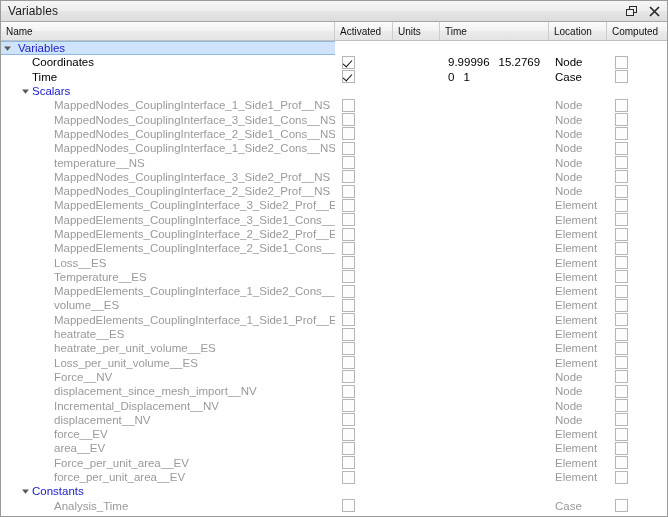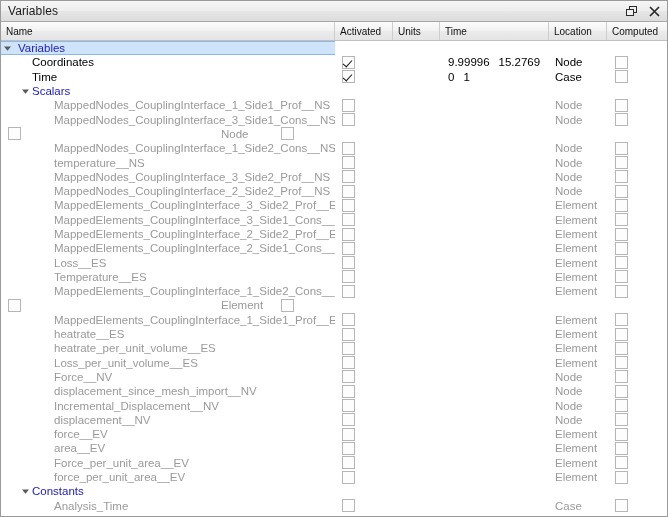--- a/index.html
+++ b/index.html
@@ -356,20 +356,26 @@
           </span>
         </div>
         <div class="cell cell-location">
           <span class="val-text muted">Node</span>
         </div>
         <div class="cell cell-computed">
           <span class="checkbox"></span>
         </div>
       </div>
       <div class="row">
+        <div class="cell cell-name lvl2">
+          <span class="indent-2"></span>
+          <span class="indent-1"></span>
+          <span class="twisty"></span>
+          <span class="name-text">MappedNodes_CouplingInterface_2_Side1_Cons__NS</span>
+        </div>
         <div class="cell cell-activated">
           <span class="checkbox"></span>
         </div>
         <div class="cell cell-units">
           <span class="val-text"></span>
         </div>
         <div class="cell cell-range">
           <span class="range-pair">
             <span class="val-text"></span>
             <span class="val-text"></span>
@@ -662,20 +668,26 @@
           </span>
         </div>
         <div class="cell cell-location">
           <span class="val-text muted">Element</span>
         </div>
         <div class="cell cell-computed">
           <span class="checkbox"></span>
         </div>
       </div>
       <div class="row">
+        <div class="cell cell-name lvl2">
+          <span class="indent-2"></span>
+          <span class="indent-1"></span>
+          <span class="twisty"></span>
+          <span class="name-text">volume__ES</span>
+        </div>
         <div class="cell cell-activated">
           <span class="checkbox"></span>
         </div>
         <div class="cell cell-units">
           <span class="val-text"></span>
         </div>
         <div class="cell cell-range">
           <span class="range-pair">
             <span class="val-text"></span>
             <span class="val-text"></span>

